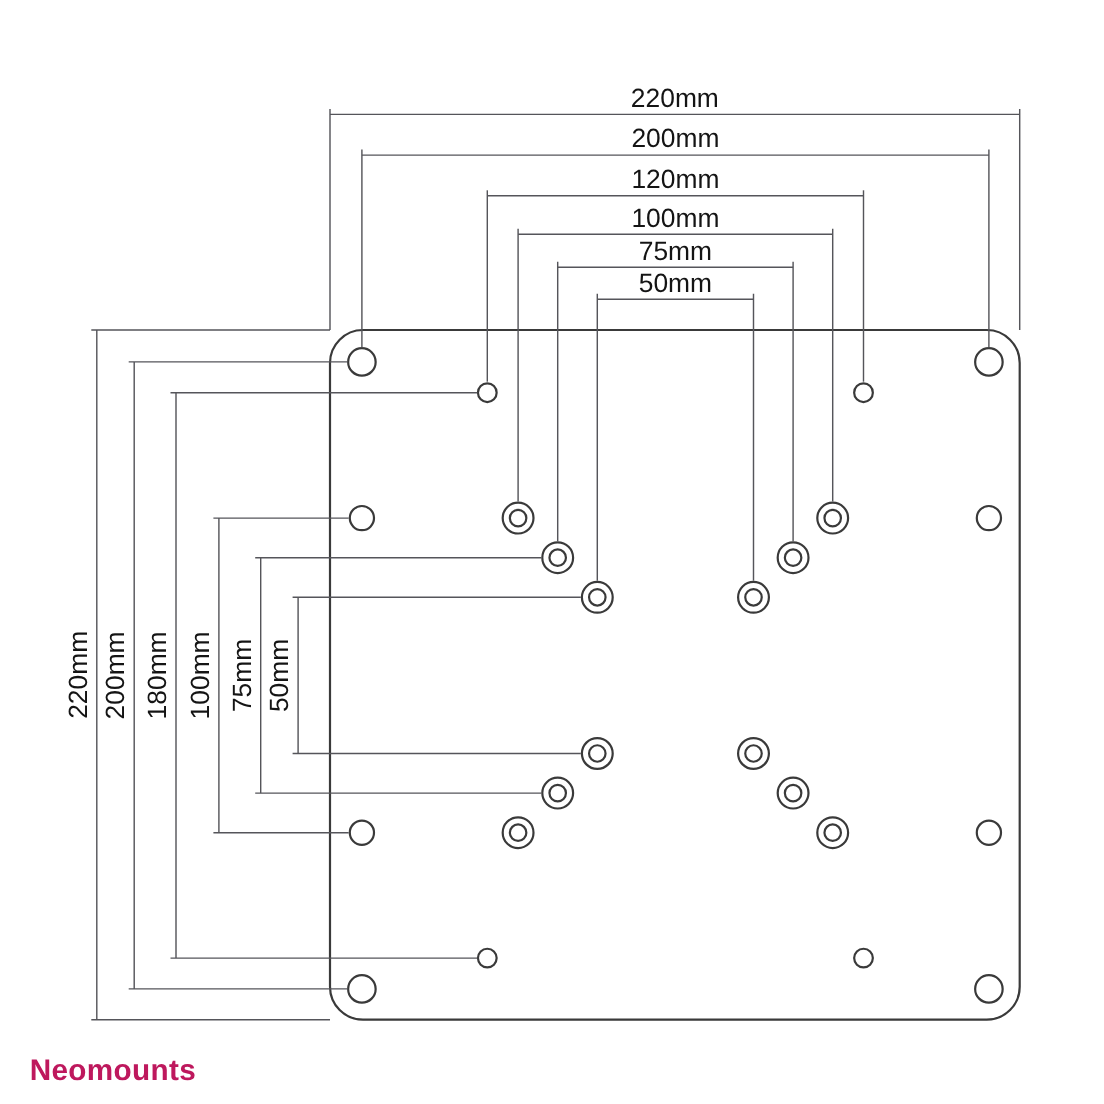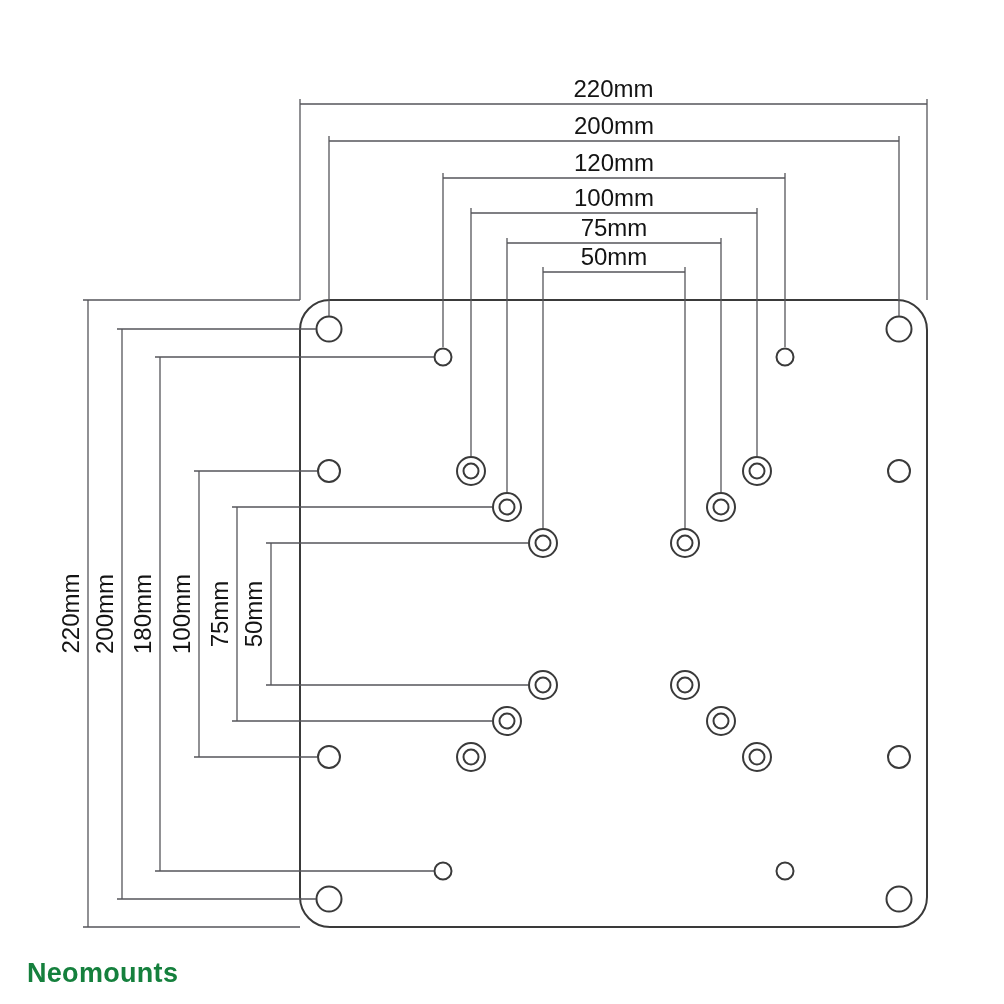--- a/index.html
+++ b/index.html
@@ -106,14 +106,14 @@
       <text x="190" y="614" text-anchor="middle" font-size="24" fill="#141414" font-family="&quot;Liberation Sans&quot;, &quot;DejaVu Sans&quot;, sans-serif" transform="rotate(-90 190 614)">100mm</text>
       <line x1="237" y1="507" x2="237" y2="721" stroke="#55555a" stroke-width="1.3"></line>
       <line x1="232" y1="507" x2="492" y2="507" stroke="#55555a" stroke-width="1.3"></line>
       <line x1="232" y1="721" x2="492" y2="721" stroke="#55555a" stroke-width="1.3"></line>
       <text x="228" y="614" text-anchor="middle" font-size="24" fill="#141414" font-family="&quot;Liberation Sans&quot;, &quot;DejaVu Sans&quot;, sans-serif" transform="rotate(-90 228 614)">75mm</text>
       <line x1="271" y1="543" x2="271" y2="685" stroke="#55555a" stroke-width="1.3"></line>
       <line x1="266" y1="543" x2="528" y2="543" stroke="#55555a" stroke-width="1.3"></line>
       <line x1="266" y1="685" x2="528" y2="685" stroke="#55555a" stroke-width="1.3"></line>
       <text x="262" y="614" text-anchor="middle" font-size="24" fill="#141414" font-family="&quot;Liberation Sans&quot;, &quot;DejaVu Sans&quot;, sans-serif" transform="rotate(-90 262 614)">50mm</text>
     </svg>
-  <div class="logo" style="color: #15803d;">Neomounts</div>
+  <div class="logo" style="color: #be185d;">Neomounts</div>
 </div>
 
 </body></html>

